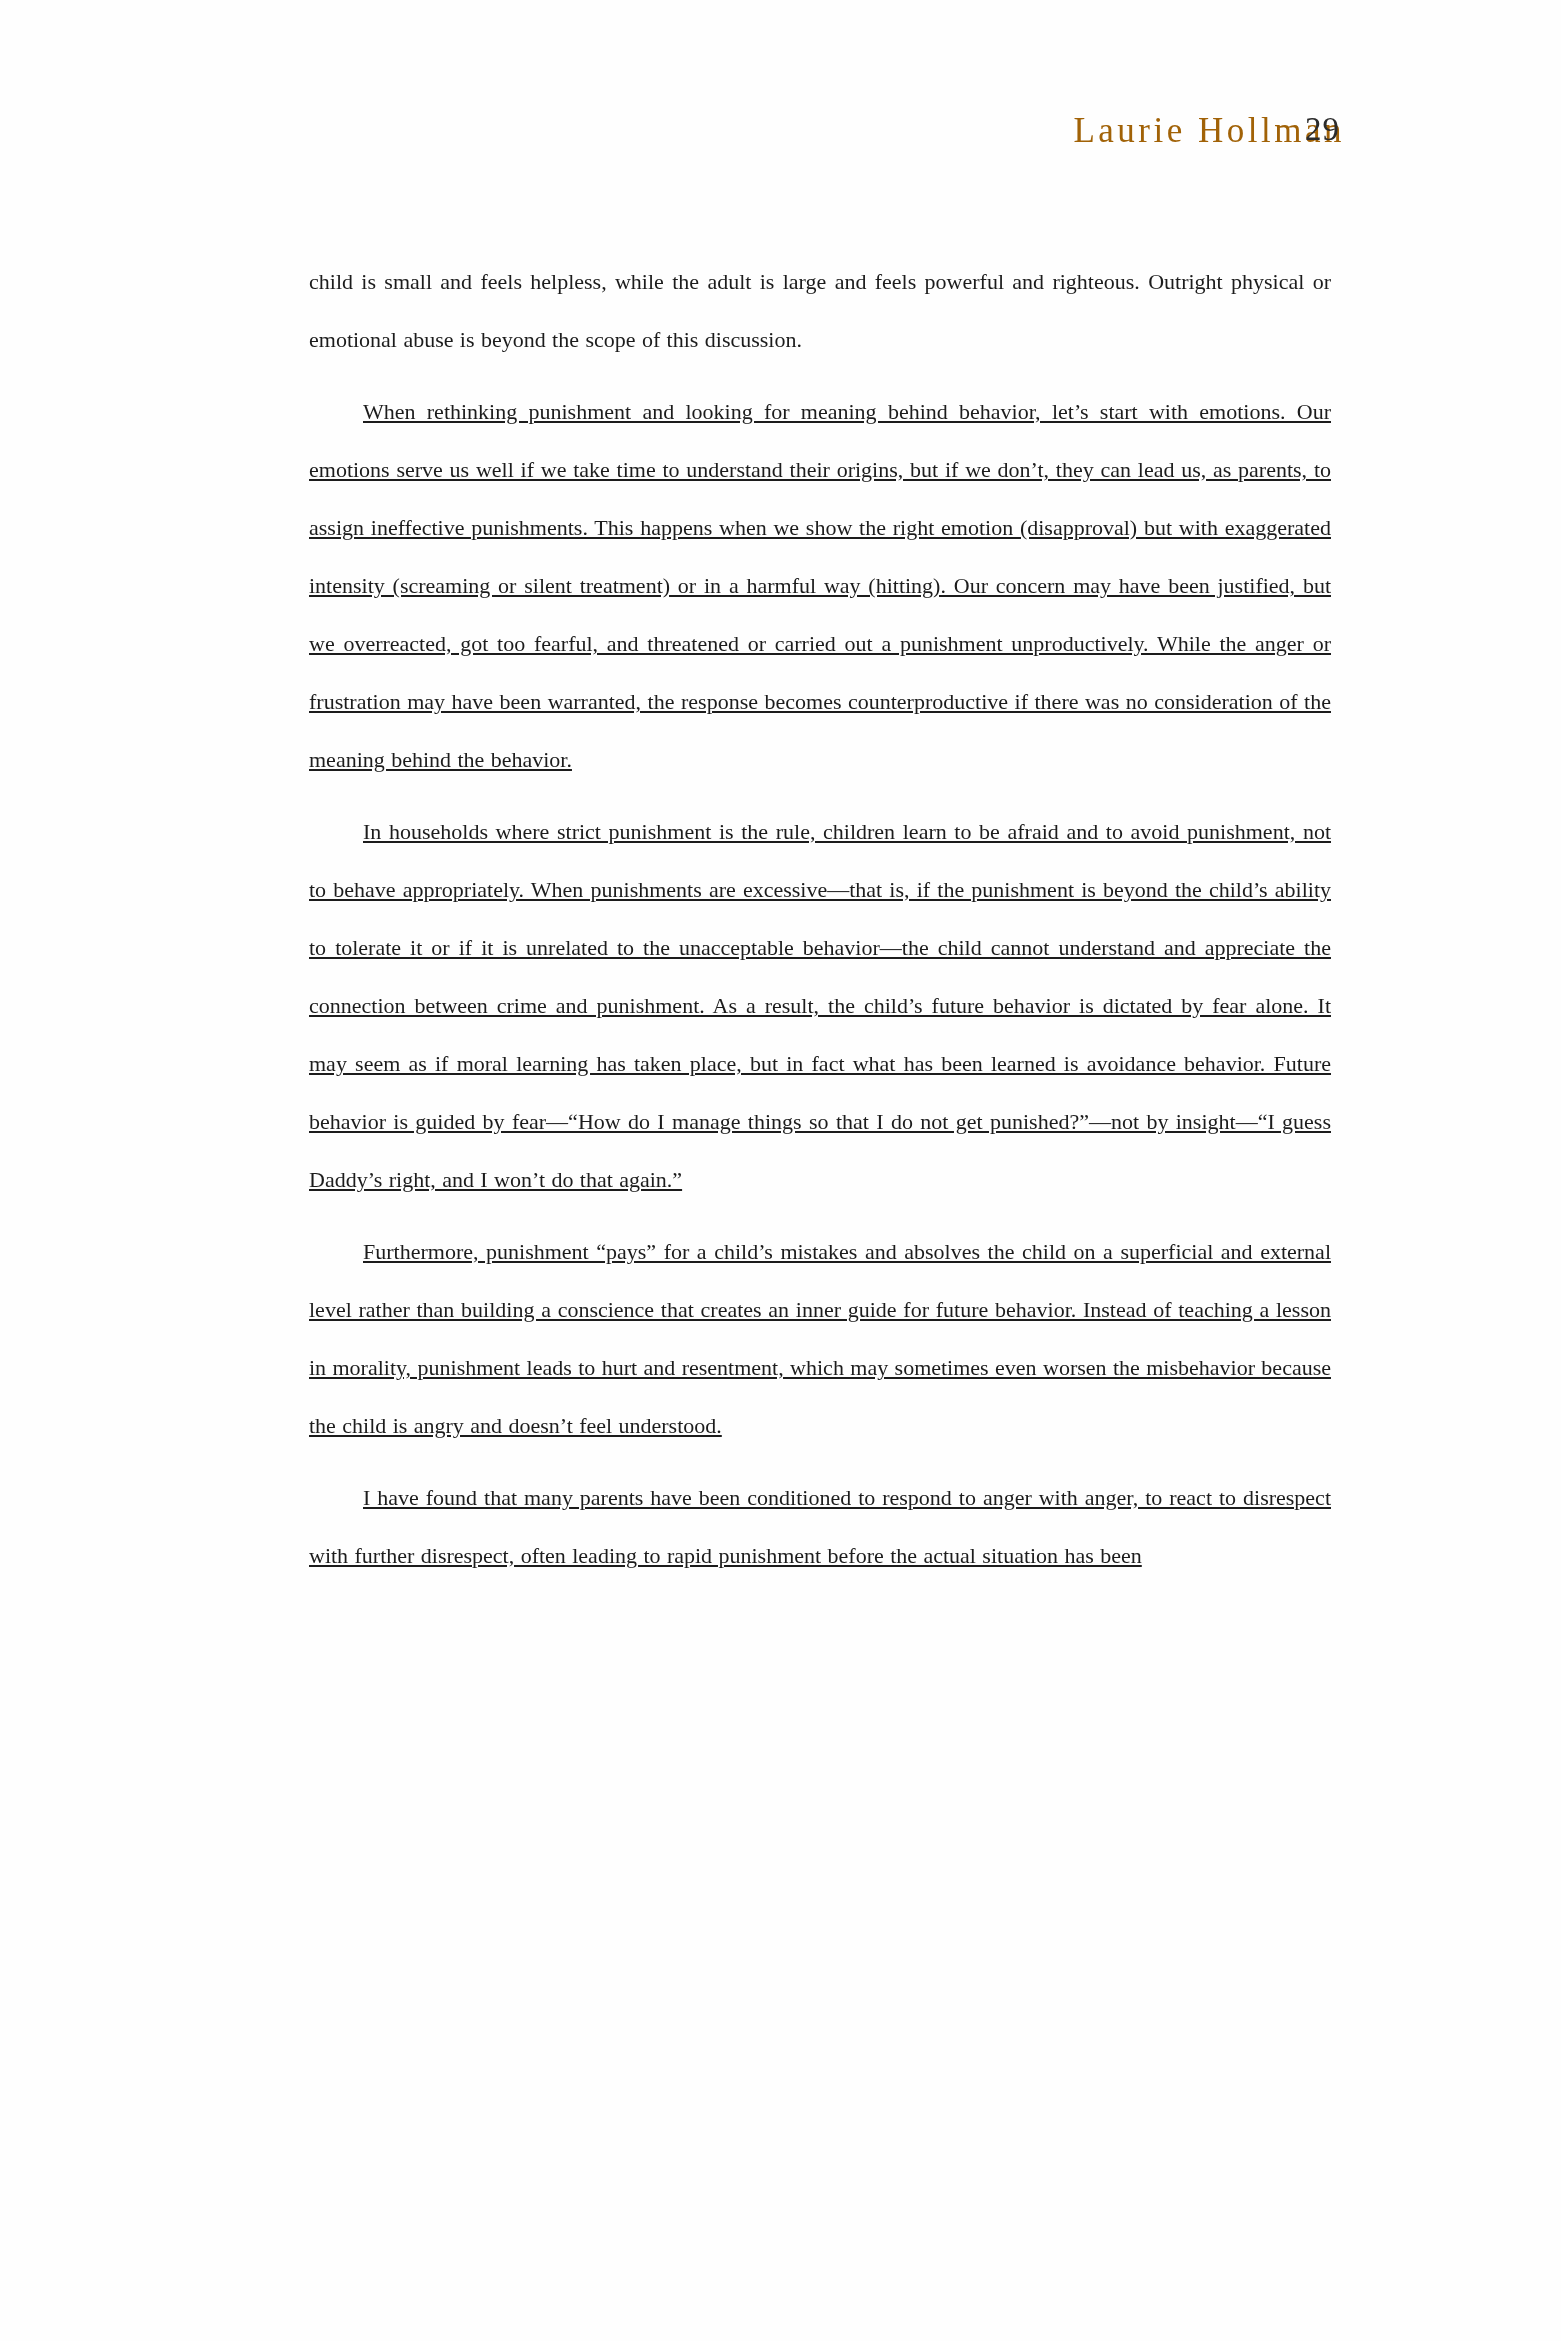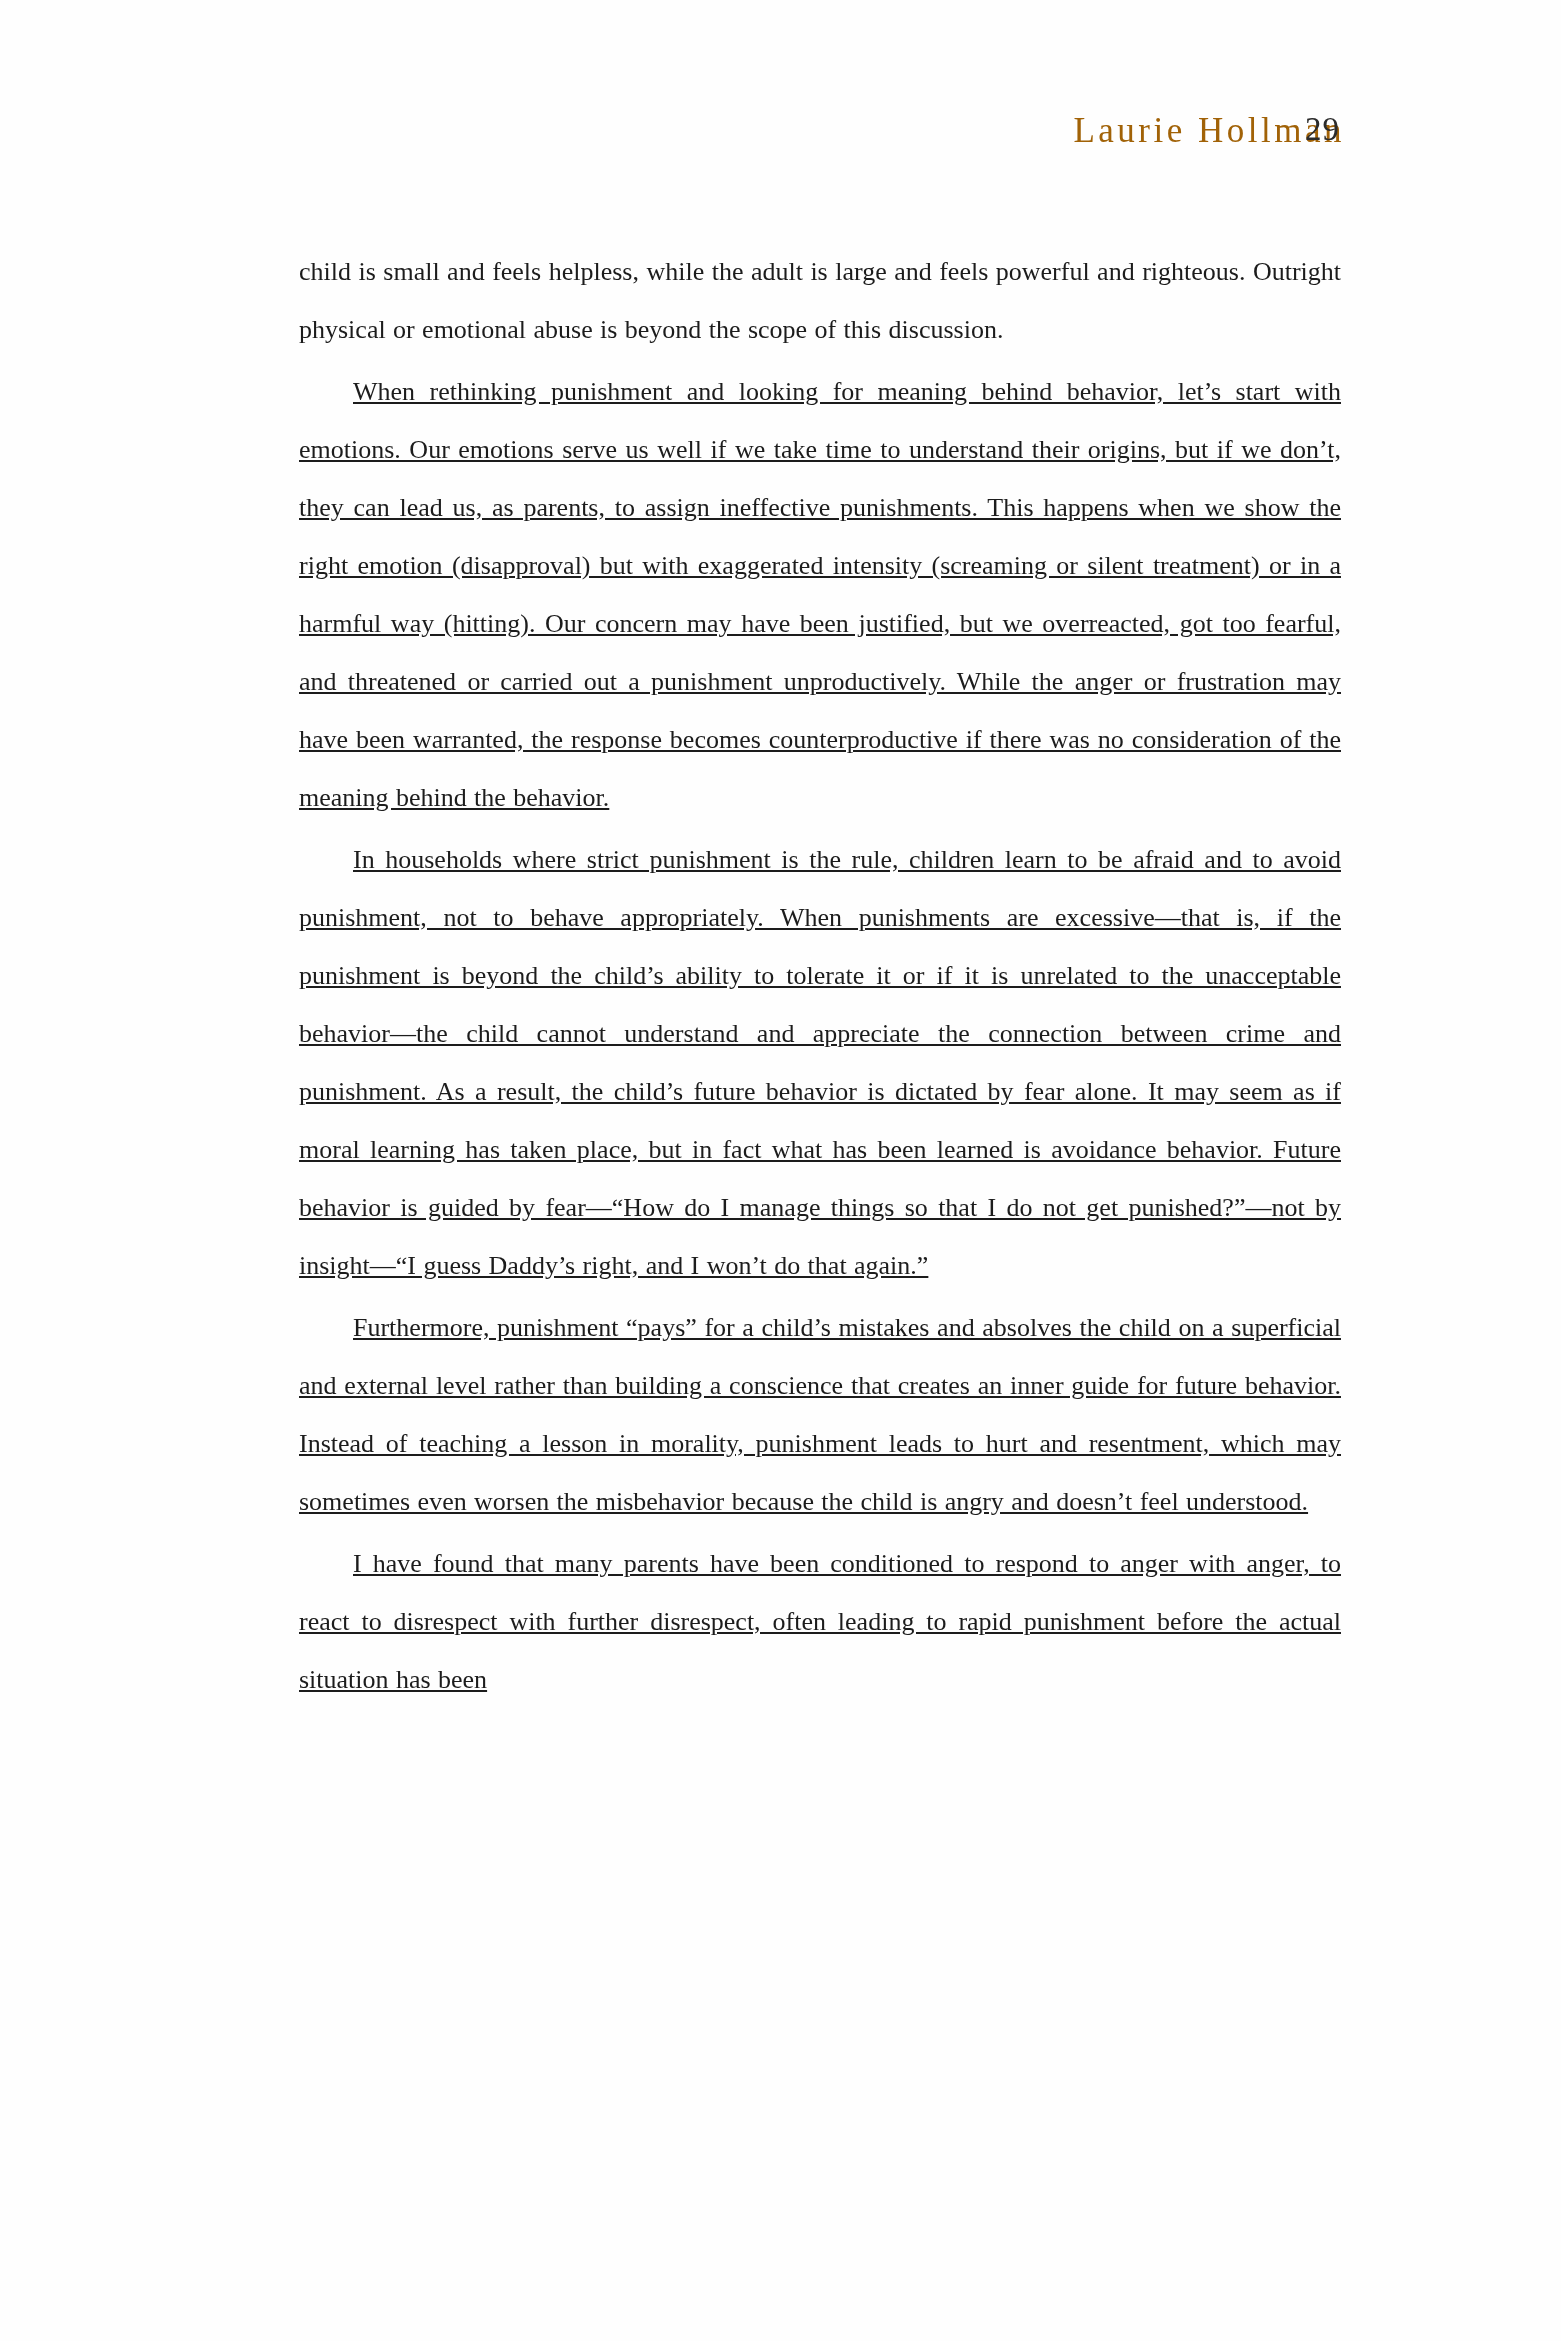--- a/index.html
+++ b/index.html
@@ -44,22 +44,22 @@
     color: #2b2b2b;
     letter-spacing: 0.9px;
   }
   .body-text {
     position: absolute;
     top: 239px;
     left: 295px;
     width: 1050px;
   }
   .body-text p {
-    margin: 4px;
-    font-size: 26px;
+    margin: 14px;
+    font-size: 22px;
     line-height: 58px;
     text-align: justify;
     color: #1c1c1c;
     word-spacing: 0.9px;
   }
   .body-text p.indent {
     text-indent: 54px;
     text-decoration: underline;
   }
 </style>

